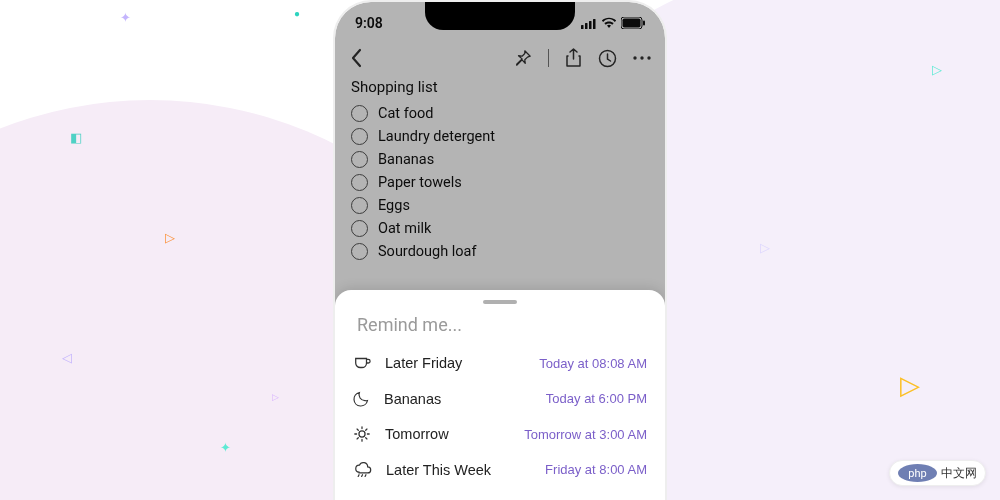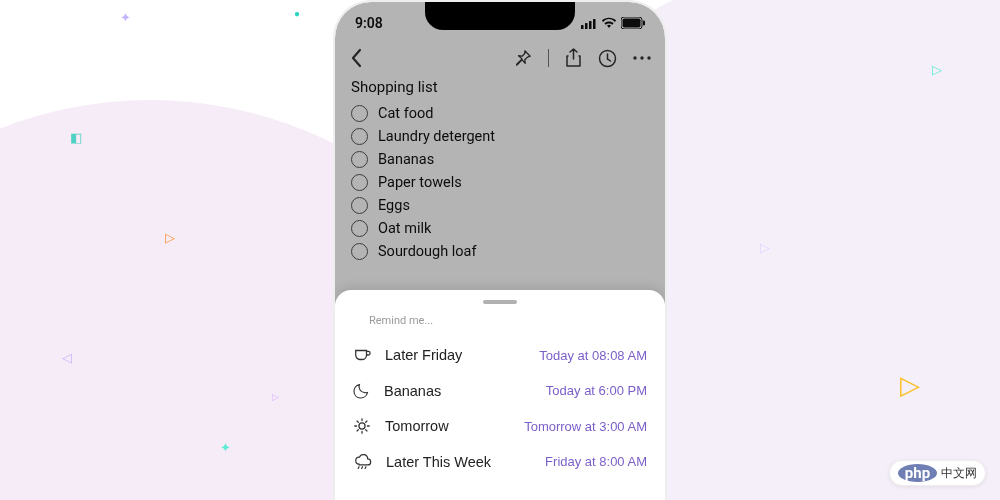--- a/index.html
+++ b/index.html
@@ -33,33 +33,33 @@
   .content{padding:2px 16px}
   .title{font-size:15px;color:#111;margin:2px 0 6px}
   .item{display:flex;align-items:center;gap:10px;padding:3px 0;
     font-size:14.5px;color:#111}
   .circle{width:15px;height:15px;border:1.6px solid #555;border-radius:50%}
 
   .sheet{position:absolute;left:0;right:0;bottom:0;top:288px;background:#fff;
     border-radius:16px 16px 0 0;z-index:5;box-shadow:0 -2px 12px rgba(0,0,0,.12);
     padding:10px 18px 0}
   .grab2{width:34px;height:4px;background:#b0b0b0;border-radius:3px;margin:0 auto 10px}
-  .sheet-title{color:#9a9a9a;font-size:11px;margin:6px 16px 10px}
+  .sheet-title{color:#9a9a9a;font-size:18px;margin:6px 4px 10px}
   .opt{display:flex;align-items:center;justify-content:space-between;
     padding:9px 0;border:none;background:none;width:100%;cursor:pointer}
   .opt-left{display:flex;align-items:center;gap:14px;color:#222;font-size:14.5px}
   .opt-time{color:#7b5fc9;font-size:13px}
   .opt .icon svg{display:block}
 
   .badge{position:absolute;right:14px;bottom:14px;z-index:6;
     display:flex;align-items:center;gap:4px;background:#fff;
     border-radius:14px;padding:3px 8px;font-size:12px;color:#333;
     border:1px solid #eee;box-shadow:0 1px 4px rgba(0,0,0,.08)}
   .badge-logo{width:39px;height:18px;border-radius:50%;background:#6f7fb3;
-    color:#fff;font-size:15px;font-weight:700;display:flex;
+    color:#fff;font-size:11px;font-weight:400;display:flex;
     align-items:center;justify-content:center}
 </style>
 </head>
 <body>
 
 <div class="bg">
   <div class="blob-pink"></div>
   <div class="blob-lav"></div>
   <span class="confetti" style="left:70px;top:130px;color:#4fd1c5">◧</span>
   <span class="confetti" style="left:294px;top:8px;color:#2dd4bf;font-size:10px">●</span>

